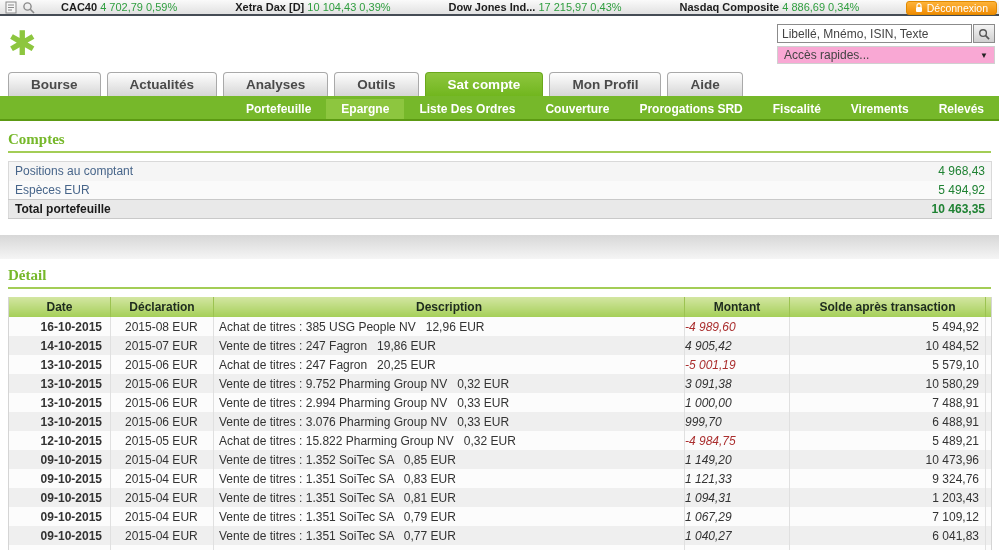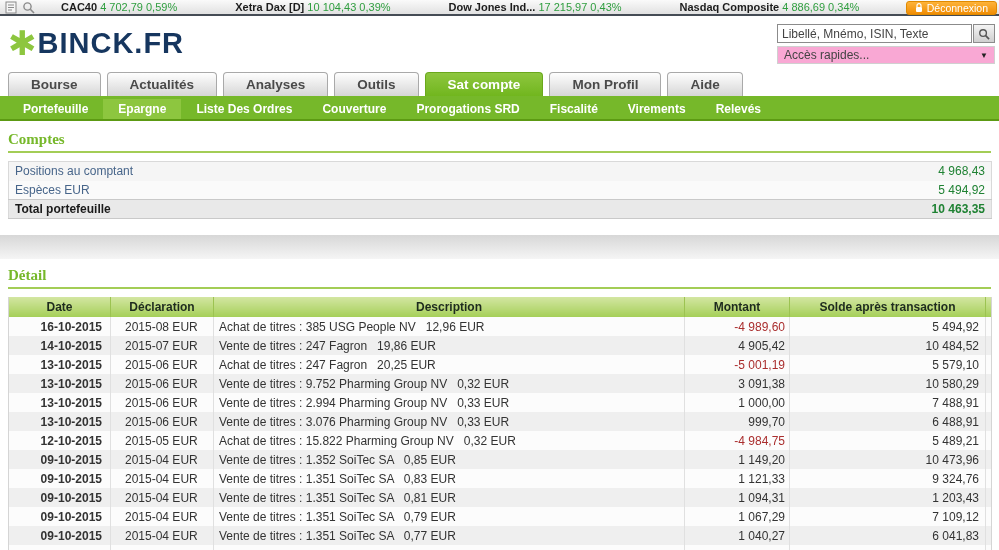--- a/index.html
+++ b/index.html
@@ -49,21 +49,21 @@
   
   .tabs-row{height:27px;padding-left:8px;border-bottom:3px solid var(--accent_green);
     display:flex;align-items:flex-end;background:#fff;}
   .tab{height:24px;line-height:23px;padding:0 22px;margin-right:6px;font-size:13.5px;font-weight:700;
     color:#4a4a4a;background:linear-gradient(#fefefe,#d6d6d6);border:1px solid #a9a9a9;border-bottom:none;
     border-radius:4px 4px 0 0;cursor:pointer;white-space:nowrap;}
   .tab.active{background:linear-gradient(#8ec63f,#71b61e);color:#fff;border-color:#6aa81c;}
 
   
   .subnav{height:22px;background:var(--accent_green);border-bottom:2px solid #5c9a13;
-    display:flex;align-items:stretch;padding-left:8px;}
+    display:flex;align-items:stretch;padding-left:8px;justify-content:flex-end;}
   .subnav-item{display:flex;align-items:center;padding:0 15px;color:#fff;font-size:12px;
     font-weight:700;cursor:pointer;white-space:nowrap;}
   .subnav-item.active{background:var(--accent_green_light);}
 
   
   .content{padding:10px 8px 0 8px;}
   .section-title{color:var(--accent_green);font-size:15px;font-weight:700;margin-bottom:3px;font-family:Liberation Serif, serif;}
   .hr-green{height:2px;background:#a3cd56;width:983px;margin-bottom:8px;}
 
   table{border-collapse:collapse;table-layout:fixed;width:983px;font-size:12px;}
@@ -86,21 +86,21 @@
     font-size:12px;font-weight:700;text-align:center;border-right:1px solid #9cc351;}
   .detail-table th:last-child{border-right:none;}
   .detail-table td{height:19px;border-right:1px solid #e0e0e0;color:#333;overflow:hidden;white-space:pre;}
   .detail-table td:last-child{border-right:none;}
   .detail-table tr:nth-child(odd) td{background:#fcfcfc;}
   .detail-table tr:nth-child(even) td{background:#efefef;}
   .detail-table{border-left:1px solid #d5d5d5;border-right:1px solid #d5d5d5;}
   .td-date{text-align:right;padding-right:8px;font-weight:bold;}
   .td-decl{padding-left:14px;}
   .td-desc{padding-left:5px;}
-  .td-amt{text-align:right;padding-right:4px;color:var(--value_green);}
+  .td-amt{text-align:left;padding-right:4px;color:var(--value_green);font-style:italic;}
   .td-amt.neg{color:var(--negative_red);}
   .td-solde{text-align:right;padding-right:6px;color:var(--value_green);}
 </style>
 </head>
 <body>
 
 <div class="page">
 
   <div class="ticker-bar">
     <span class="tbar-icon">
@@ -140,21 +140,20 @@
           <path d="M2 4 V2.6 a2 2 0 0 1 4 0 V4" fill="none" stroke="#fff" stroke-width="1.2"></path>
           <rect x="1" y="4" width="6" height="5" rx="1" fill="#fff"></rect>
         </svg>
       <span>Déconnexion</span>
     </button>
   </div>
 
   <div class="masthead">
     <div class="logo">
       <span class="logo-star">✱</span>
-      <span class="logo-text">BINCK.FR</span>
     </div>
     <div class="search-stack">
       <div class="search-row">
         <input type="text" placeholder="Libellé, Mnémo, ISIN, Texte" style="">
         <button class="search-btn">
           <svg width="12" height="12" viewBox="0 0 13 13">
               <circle cx="5.5" cy="5.5" r="3.6" fill="none" stroke="#555" stroke-width="1.5"></circle>
               <line x1="8.3" y1="8.3" x2="12" y2="12" stroke="#555" stroke-width="1.8"></line>
             </svg>
         </button>

